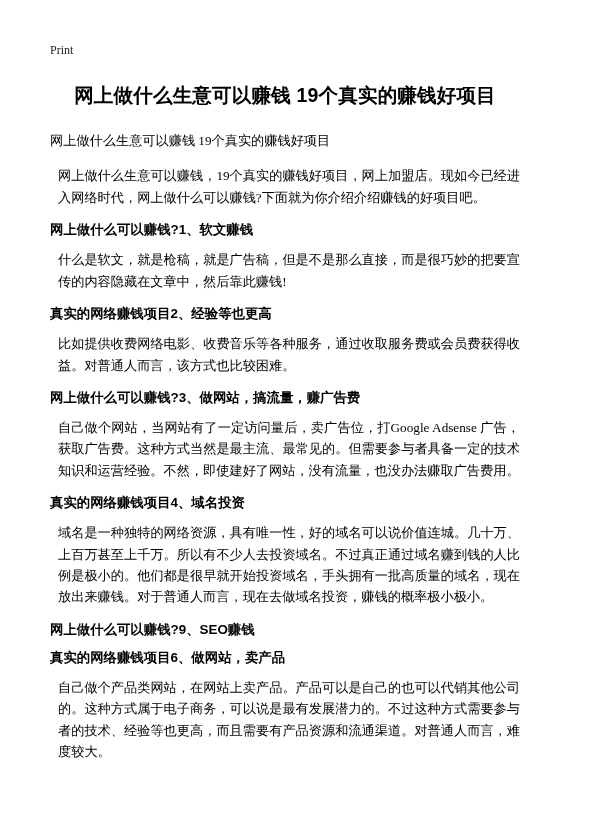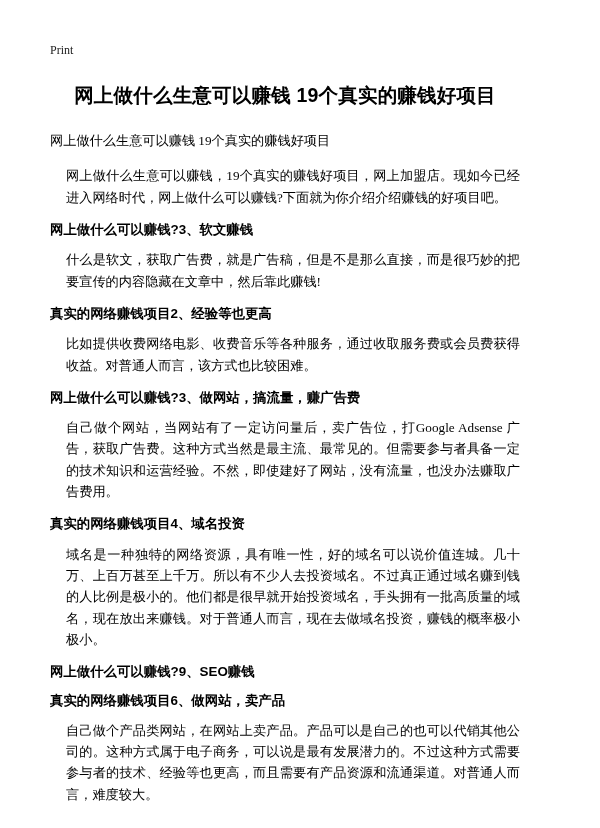--- a/index.html
+++ b/index.html
@@ -40,21 +40,21 @@
   }
   .subtitle {
     font-size: 13.2px;
     line-height: 1.55;
     margin: 0 0 14px 0;
     color: #000;
   }
   p.para {
     font-size: 13.2px;
     line-height: 1.62;
-    margin: 0 0 13px 16px;
+    margin: 0 0 13px 8px;
     text-align: justify;
     color: #000;
   }
   h2.section {
     font-family: "Liberation Sans", "DejaVu Sans", sans-serif;
     font-weight: bold;
     font-size: 13.4px;
     margin: 0 0 10px 0;
     color: #000;
     line-height: 1.35;
@@ -68,22 +68,22 @@
 
   <div class="print-label">Print</div>
 
   <h1 class="doc-title">网上做什么生意可以赚钱  19个真实的赚钱好项目</h1>
 
   <div class="subtitle">网上做什么生意可以赚钱 19个真实的赚钱好项目</div>
 
   <p class="para">网上做什么生意可以赚钱，19个真实的赚钱好项目，网上加盟店。现如今已经进入网络时代，网上做什么可以赚钱?下面就为你介绍介绍赚钱的好项目吧。</p>
 
   <div class="block">
-    <h2 class="section">网上做什么可以赚钱?3、软文赚钱</h2>
-    <p class="para">什么是软文，获取广告费，就是广告稿，但是不是那么直接，而是很巧妙的把要宣传的内容隐藏在文章中，然后靠此赚钱!</p>
+    <h2 class="section">网上做什么可以赚钱?1、软文赚钱</h2>
+    <p class="para">什么是软文，就是枪稿，就是广告稿，但是不是那么直接，而是很巧妙的把要宣传的内容隐藏在文章中，然后靠此赚钱!</p>
   </div>
 
   <div class="block">
     <h2 class="section">真实的网络赚钱项目2、经验等也更高</h2>
     <p class="para">比如提供收费网络电影、收费音乐等各种服务，通过收取服务费或会员费获得收益。对普通人而言，该方式也比较困难。</p>
   </div>
 
   <div class="block">
     <h2 class="section">网上做什么可以赚钱?3、做网站，搞流量，赚广告费</h2>
     <p class="para">自己做个网站，当网站有了一定访问量后，卖广告位，打Google Adsense 广告，获取广告费。这种方式当然是最主流、最常见的。但需要参与者具备一定的技术知识和运营经验。不然，即使建好了网站，没有流量，也没办法赚取广告费用。</p>

